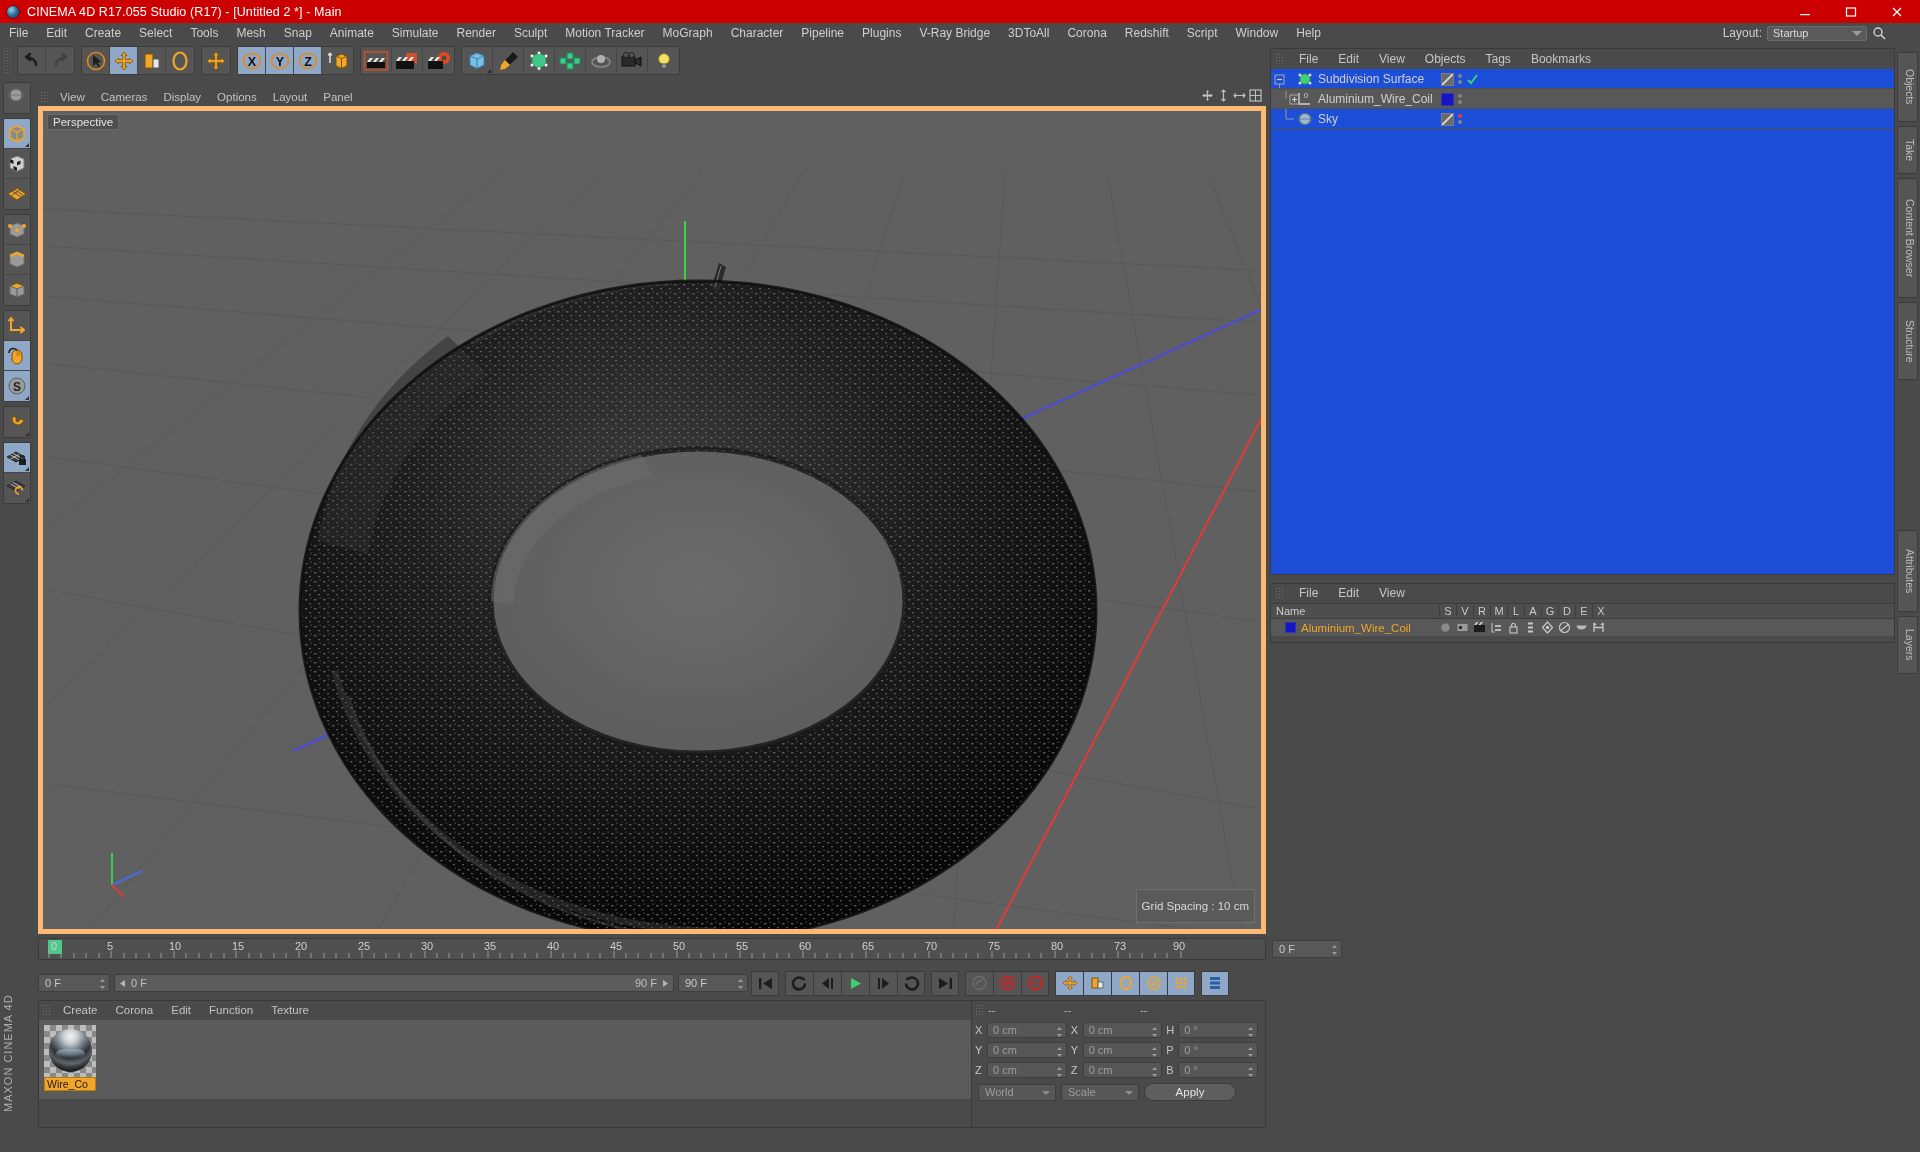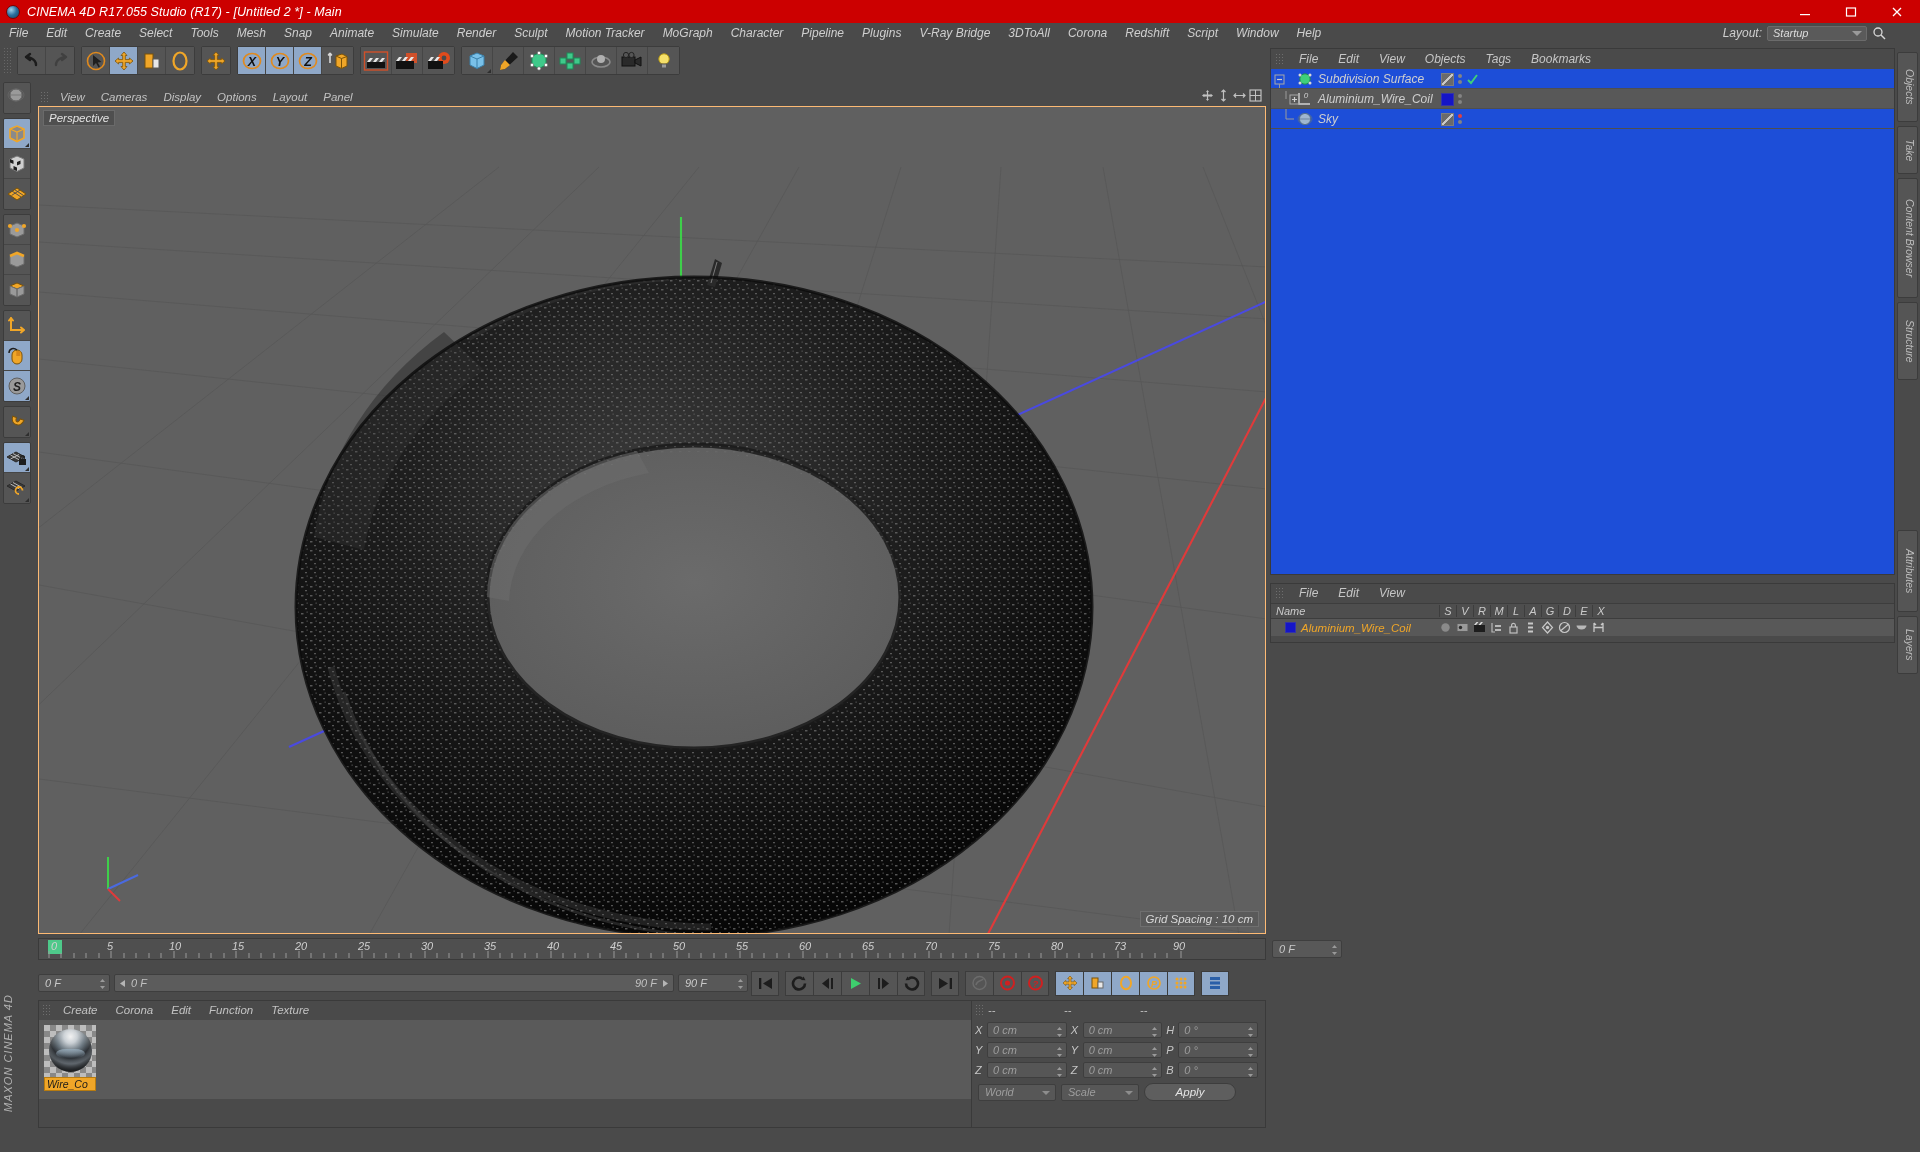--- a/index.html
+++ b/index.html
@@ -4,21 +4,21 @@
 <style>
   * { box-sizing: border-box; margin:0; padding:0; }
   html, body {
     width: 1920px; height: 1152px;
     background: #4a4a4a;
     font-family: "Liberation Sans", sans-serif;
     font-size: 12px;
     color: #c8c8c8;
     overflow: hidden;
   }
-  .app { position: relative; width:1920px; height:1152px;font-style:italic; }
+  .app { position: relative; width:1920px; height:1152px; }
 
   
   .titlebar {
     position:absolute; left:0; top:0; width:1920px; height:23px;
     background:#cc0000; color:#ffffff;
     display:flex; align-items:center;
   }
   .titlebar .tb-icon {
     width:14px;height:14px;border-radius:50%;
     background:radial-gradient(circle at 35% 32%, #9fd0e8 0%, #2a6f9e 48%, #11405e 100%);
@@ -99,31 +99,31 @@
     background:#4a4a4a;
   }
   .vp-menubar { height:18px; display:flex; align-items:center; background:#4a4a4a; }
   .vp-menubar .vgrip { width:8px;height:13px;margin:0 4px 0 2px;
      background-image:radial-gradient(#6e6e6e 1px, transparent 1px); background-size:3px 3px; }
   .vp-menubar .vmi { padding:0 8px; font-size:11.5px; color:#c2c2c2; line-height:18px; }
   .vp-icons { position:absolute; right:4px; top:1px; display:flex; gap:3px; }
 
   .viewport {
     position:absolute; left:0; top:18px; width:1228px; height:828px;
-    background:#606060; overflow:hidden; border:1px solid #fdba74;
+    background:#606060; overflow:hidden; border:5px solid #fdba74;
   }
   .vp-label {
     position:absolute; left:4px; top:3px; z-index:6;
     background:#4f4f4f; color:#e2e2e2; font-size:11.5px;
     padding:1px 5px; border:1px solid #6a6a6a;
   }
   .grid-spacing {
     position:absolute; right:6px; bottom:6px; z-index:6;
     background:#5a5a5a; color:#d8d8d8; font-size:11.5px;
-    padding:1px 5px; border:1px solid #6f6f6f;
+    padding:10px 5px; border:1px solid #6f6f6f;
   }
   .axis-gizmo { position:absolute; left:55px; bottom:30px; z-index:6; }
 
   
   .timeline {
     position:absolute; left:38px; top:938px; width:1228px; height:32px;
     background:#4a4a4a;
   }
   .tl-ruler { position:relative; width:1228px; height:22px;
     background:#4f4f4f; border:1px solid #3a3a3a; }

